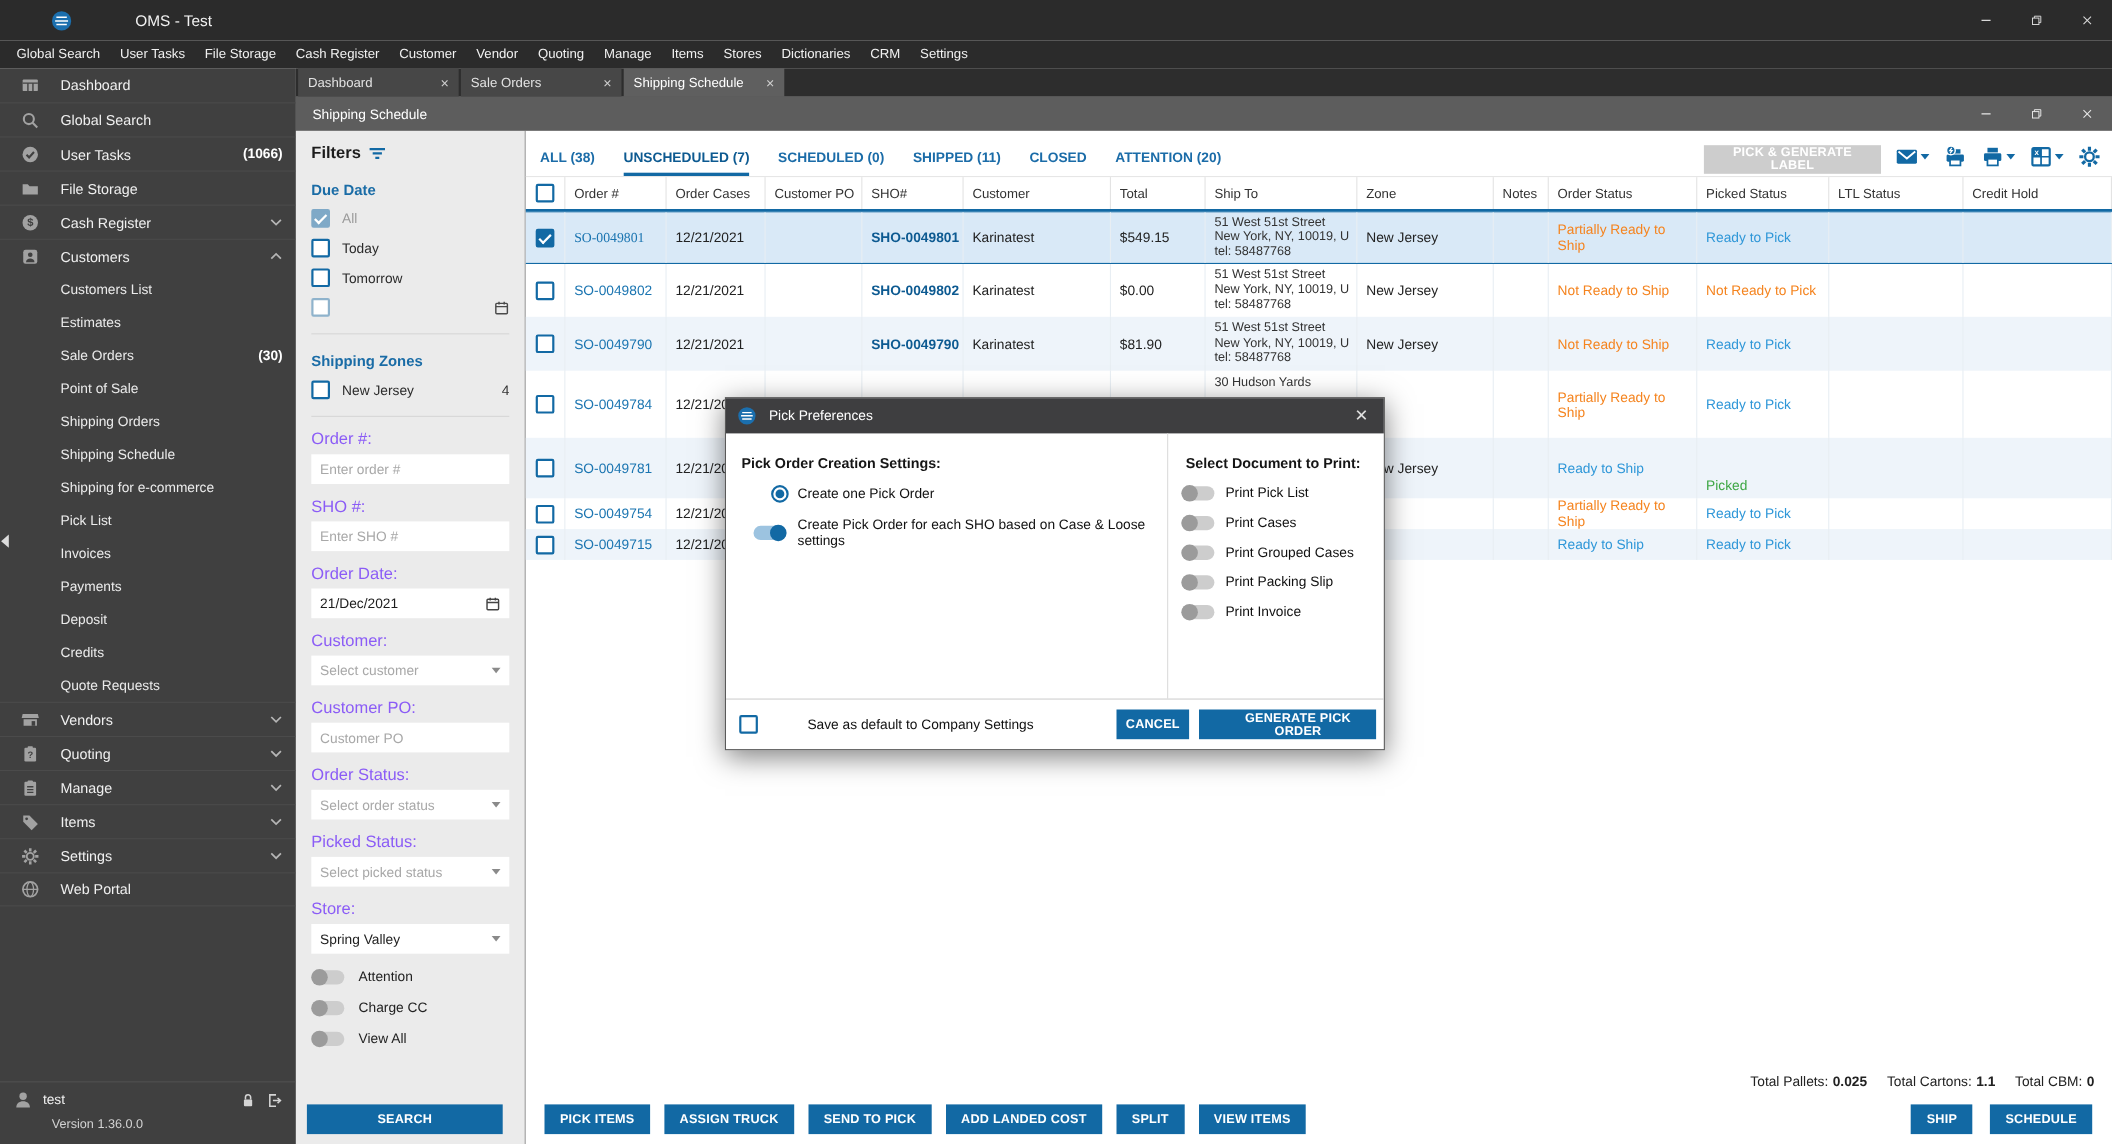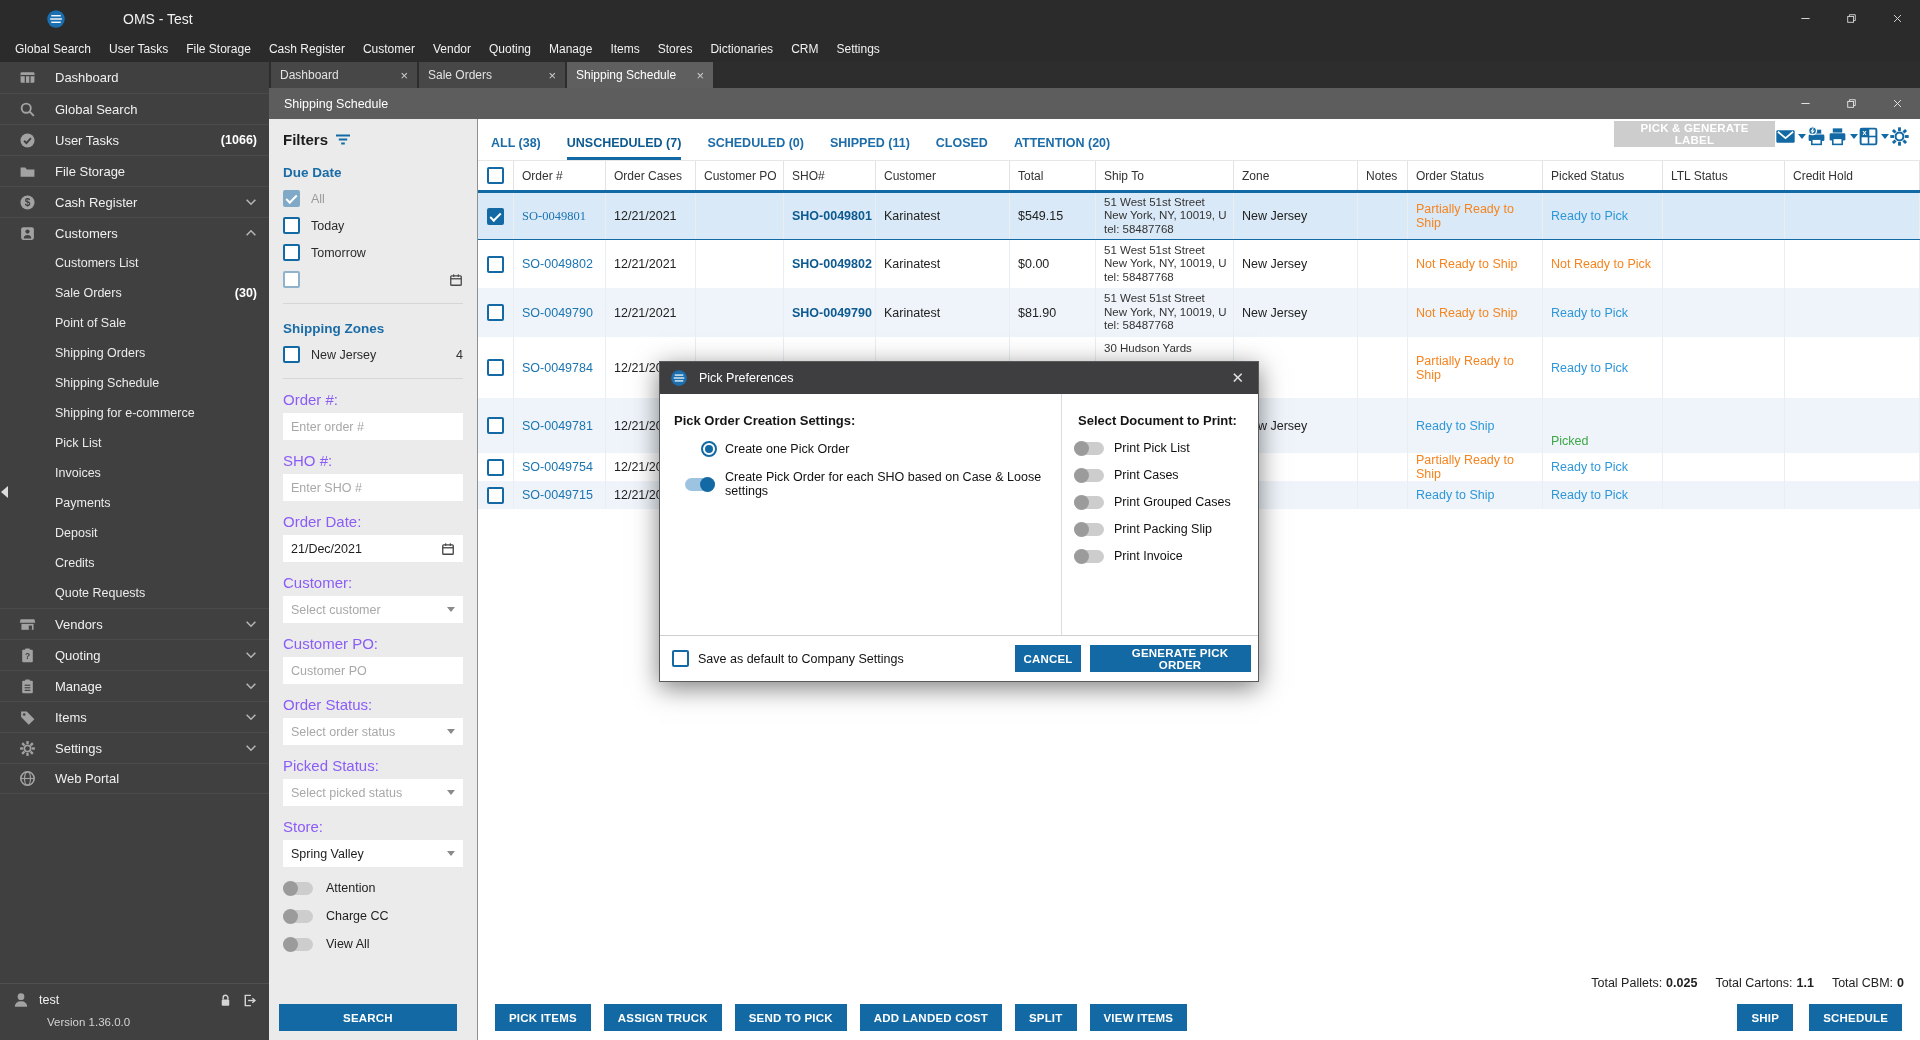--- a/index.html
+++ b/index.html
@@ -87,21 +87,21 @@
   .searchbtn { position:absolute; left:10px; bottom:9px; width:178px; }
 
   .btn { background:#1269a4; color:#fff; font-weight:bold; font-size:11.5px; letter-spacing:.2px; height:27px; display:inline-flex; align-items:center; justify-content:center; padding:0 14px; border:none; cursor:pointer; font-family:inherit; }
   .btn.disabled { background:#cdcdcd; }
 
   
   .main { position:absolute; left:478px; top:119px; right:0; bottom:0; background:#fff; }
   .viewtabs { height:41px; display:flex; align-items:flex-end; padding-left:13px; position:relative; }
   .vtab { margin-right:26px; padding-bottom:10px; font-size:12.5px; font-weight:bold; color:#1b6ca8; cursor:pointer; }
   .vtab.active { color:#0d5a91; border-bottom:3px solid #1269a4; padding-bottom:7px; }
-  .vt-right { position:absolute; right:10px; top:2px; display:flex; align-items:flex-end; color:#1269a4; }
+  .vt-right { position:absolute; right:10px; top:13px; display:flex; align-items:flex-start; gap:13px; color:#1269a4; }
   .vt-right .ic { width:21px; height:21px; }
   .vt-right .grp { display:flex; align-items:center; gap:2px; }
   .scaret { width:0; height:0; border-left:4px solid transparent; border-right:4px solid transparent; border-top:5px solid #1269a4; }
   .pickgen { width:161px; height:26px; }
 
   .thead { display:flex; height:32px; border-top:1px solid #e6e6e6; border-bottom:2px solid #1269a4; }
   .th { display:flex; align-items:center; padding-left:8px; font-size:12px; color:#333; border-right:1px solid #e3e3e3; height:100%; }
   .th.c0 { justify-content:center; padding-left:0; }
   .row { display:flex; width:1442px; }
   .row.tint { background:#eef4fa; }
@@ -126,21 +126,21 @@
   .modal-title .mx { margin-left:auto; color:#e0e0e0; font-size:15px; cursor:pointer; padding:0 4px; }
   .modal-body { flex:1; display:flex; }
   .m-left { width:402px; border-right:1px solid #dcdcdc; padding:19px 10px 0 14px; }
   .m-right { flex:1; padding:19px 6px 0 8px; }
   .mhead { font-weight:bold; font-size:13px; color:#151515; }
   .radio-row { display:flex; align-items:center; gap:8px; margin:13px 0 0 27px; font-size:12.5px; color:#111; }
   .radio { width:16px; height:16px; border:2px solid #1269a4; border-radius:50%; flex:none; }
   .radio.sel::after { content:''; display:block; width:8px; height:8px; margin:2px; background:#1269a4; border-radius:50%; }
   .mtgl-row { display:flex; align-items:center; gap:10px; margin:13px 0 0 11px; font-size:12.5px; color:#111; }
   .modal-footer { height:46px; border-top:1px solid #cfcfcf; display:flex; align-items:center; gap:9px; padding:0 7px 0 12px; flex:none; }
-  .modal-footer .sv { font-size:12.5px; color:#111; flex:1; }
+  .modal-footer .sv { font-size:12.5px; color:#111; flex:1;margin-left:36px; }
   .modal-footer .btn.cncl { width:66px; }
   .modal-footer .btn.gen { width:161px;padding-left:33px; }
 </style>
 </head>
 <body>
 
 <div class="app">
 
   <div class="titlebar">
     <span class="ic logo">
@@ -277,20 +277,23 @@
           </span>
           <span class="nlabel">Customers</span>
           <span class="ic nchev" style="width: 14px; height: 14px;">
             <svg viewBox="0 0 16 16" xmlns="http://www.w3.org/2000/svg">
               <polyline points="3,10.5 8,5.5 13,10.5" fill="none" stroke="currentColor" stroke-width="1.8"></polyline>
             </svg>
           </span>
         </div>
         <div class="sub-item">
           <span>Customers List</span>
+        </div>
+        <div class="sub-item">
+          <span>Estimates</span>
         </div>
         <div class="sub-item">
           <span>Sale Orders</span>
           <span class="ncount">(30)</span>
         </div>
         <div class="sub-item">
           <span>Point of Sale</span>
         </div>
         <div class="sub-item">
           <span>Shipping Orders</span>

